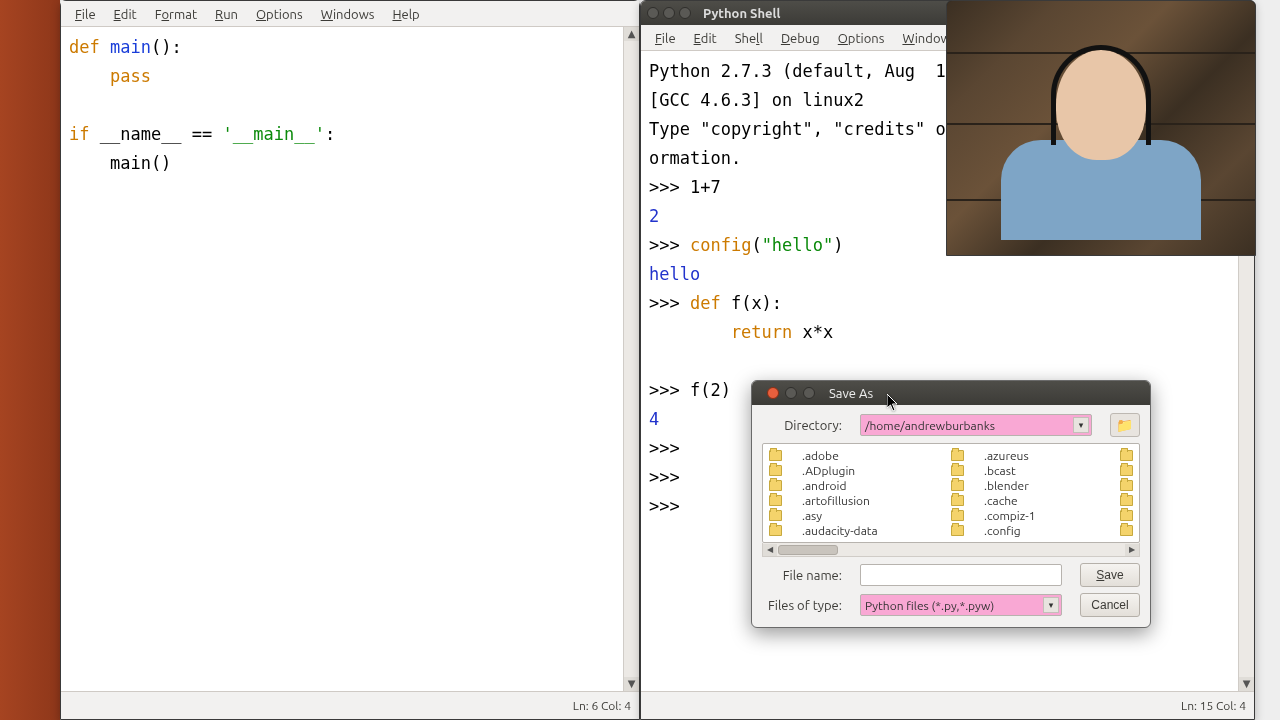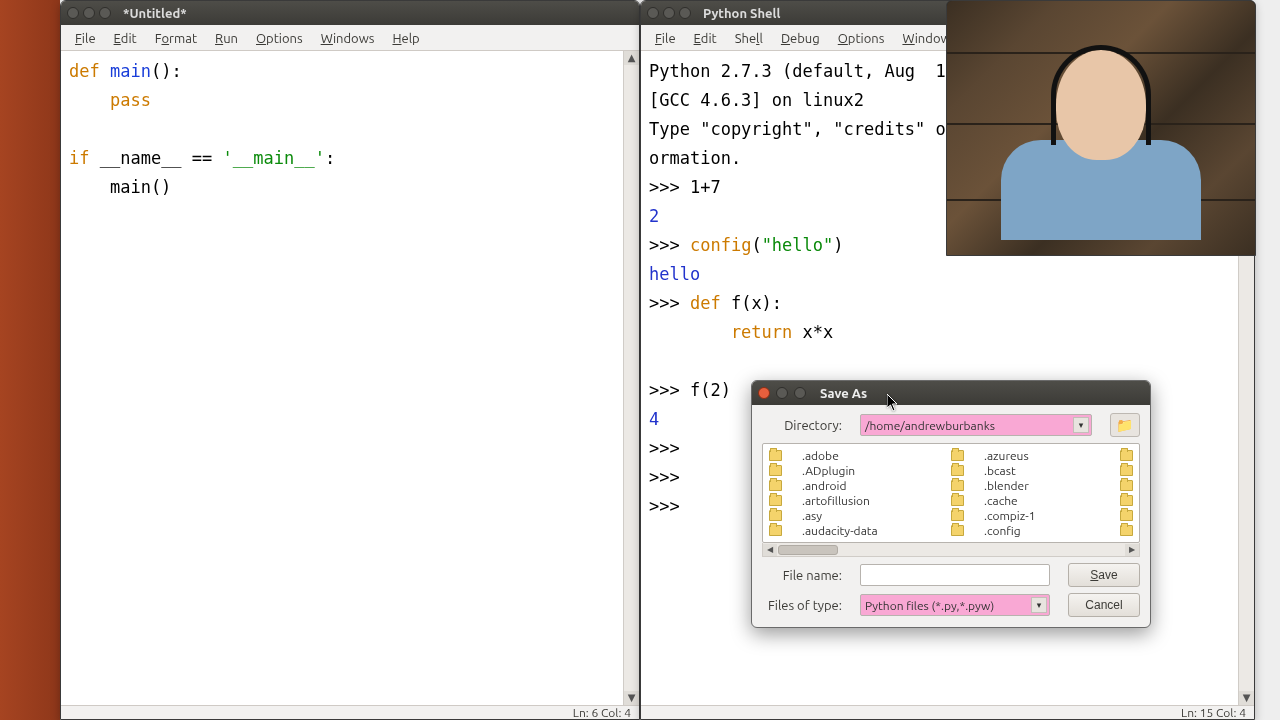--- a/index.html
+++ b/index.html
@@ -45,21 +45,21 @@
   .prompt { color: #000; }
 
   .scrollbar-v {
     width: 16px; background: #ece9e5; border-left: 1px solid #d0ccc7;
     display: flex; flex-direction: column;
   }
   .sb-arrow { height: 14px; background: #e0ddd8; font-size: 10px; text-align: center; line-height: 14px; color: #555; }
   .sb-track { flex: 1; background: #ece9e5; }
 
   .statusbar {
-    height: 14px; background: #f2f1f0; border-top: 1px solid #cfcac5;
+    height: 28px; background: #f2f1f0; border-top: 1px solid #cfcac5;
     display: flex; align-items: center; justify-content: flex-end; padding: 0 8px;
     font-size: 12px; color: #3c3b37;
   }
 
   
   .w-editor { left: 60px; top: 0; width: 580px; height: 720px; }
   
   .w-shell  { left: 640px; top: 0; width: 615px; height: 720px; }
   
   .w-cam {
@@ -81,22 +81,22 @@
   .cam-headset { position:absolute; top:5px; left:50%; transform:translateX(-50%); width:100px; height:100px; border:5px solid #111; border-bottom:none; border-radius:60px 60px 0 0; }
 
   
   .dialog {
     position: absolute; left: 751px; top: 380px; width: 400px;
     background: #f2f1f0; border: 1px solid #6a6a6a; border-radius: 6px;
     box-shadow: 0 6px 20px rgba(0,0,0,0.4); z-index: 50;
   }
   .dlg-titlebar {
     height: 24px; background: linear-gradient(to bottom,#4e4d48,#3c3b37);
-    color:#eee; display:flex; align-items:center; padding-left:6px; gap:6px;
-    border-radius:5px 5px 0 0; font-weight:bold; font-size:13px;
+    color:#eee; display:flex; align-items:center; padding-left:15px; gap:6px;
+    border-radius:5px 5px 0 0; font-weight:normal; font-size:13px;
   }
   .dlg-close { width:12px; height:12px; border-radius:50%; background:#e85f3d; border:1px solid #8a2e14; }
   .dlg-min, .dlg-max { width:12px; height:12px; border-radius:50%; background:#5a5955; border:1px solid #2f2e2b; }
   .dlg-body { padding: 8px 10px 10px; display:flex; flex-direction:column; gap:6px; }
   .dlg-row { display:flex; align-items:center; gap:18px; }
   .dlg-row label { width:80px; text-align:right; color:#3c3b37; }
   .combo {
     flex:1; height:22px; background:#f9a8d4; border:1px solid #b7b3ae; border-radius:2px;
     display:flex; align-items:center; padding:0 4px; font-size:12px; color:#333;
     position:relative;
@@ -116,46 +116,38 @@
   .folder-icon::before { content:""; position:absolute; top:-3px; left:0; width:5px; height:3px; background:#f4d36b; border:1px solid #c7a93e; border-bottom:none; border-radius:1px 1px 0 0; }
   .hscroll { height:14px; background:#ece9e5; border:1px solid #d0ccc7; border-top:none; display:flex; align-items:center; }
   .hsb-arrow { width:14px; height:12px; background:#e0ddd8; font-size:8px; display:flex; align-items:center; justify-content:center; color:#555; }
   .hsb-thumb { width:60px; height:10px; background:#c9c4bd; border:1px solid #b0aba4; border-radius:3px; margin-left:1px; }
 
   .text-input {
     flex:1; height:22px; background:#fff; border:1px solid #b7b3ae; border-radius:2px;
     font-size:12px; padding:0 4px;
   }
   .dlg-btn {
-    width:72px; height:24px; background:linear-gradient(to bottom,#f5f3f0,#e3dfd9);
+    width:60px; height:24px; background:linear-gradient(to bottom,#f5f3f0,#e3dfd9);
     border:1px solid #b5b0a9; border-radius:3px; font-size:12px; color:#3c3b37;
     cursor:default;
   }
   .dlg-btn .ul { text-decoration:underline; }
 
   .cursor-arrow {
     position:absolute; left:887px; top:394px; z-index:60;
     width:12px; height:18px; pointer-events:none;
   }
   .cursor-arrow svg { filter: drop-shadow(0 0 1px rgba(0,0,0,0.5)); }
 </style>
 </head>
 <body>
 
 <div class="launcher"></div>
 
 <div class="window w-editor">
-  <div class="titlebar">
-    <div class="tb-btns">
-      <div class="tb-btn close"></div>
-      <div class="tb-btn"></div>
-      <div class="tb-btn"></div>
-    </div>
-    <div class="tb-title">*Untitled*</div>
-  </div>
   <div class="menubar">
     <div class="menu-item"><span class="ul">F</span>ile</div>
     <div class="menu-item"><span class="ul">E</span>dit</div>
     <div class="menu-item">F<span class="ul">o</span>rmat</div>
     <div class="menu-item"><span class="ul">R</span>un</div>
     <div class="menu-item"><span class="ul">O</span>ptions</div>
     <div class="menu-item"><span class="ul">W</span>indows</div>
     <div class="menu-item"><span class="ul">H</span>elp</div>
   </div>
   <div class="editor-body">

